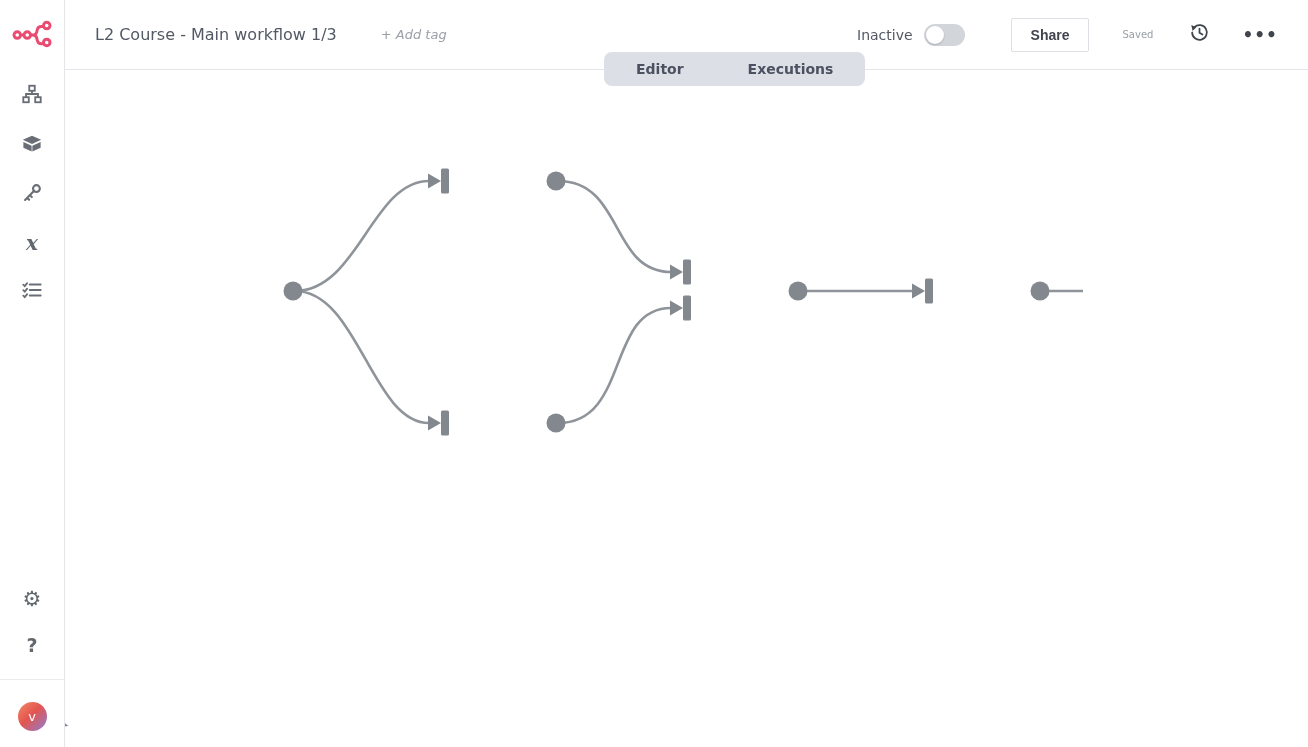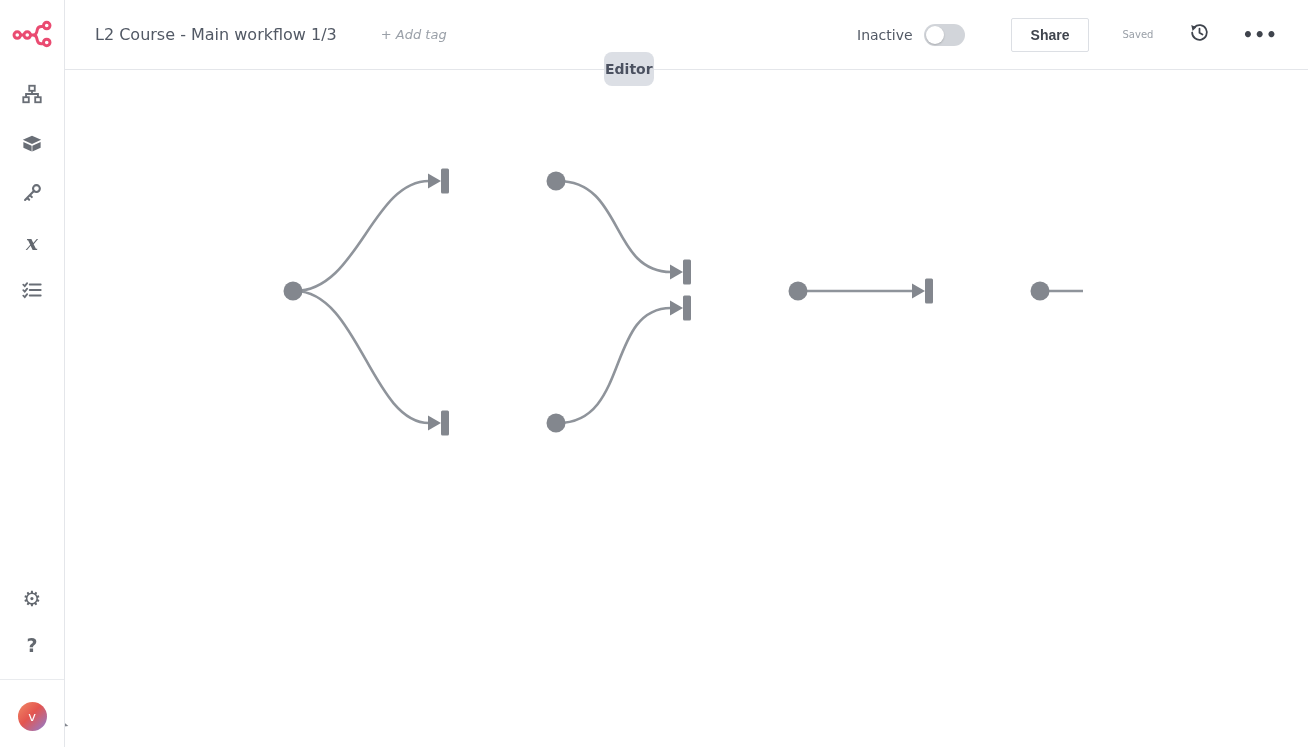--- a/index.html
+++ b/index.html
@@ -33,21 +33,21 @@
                  box-shadow:0 1px 2px rgba(0,0,0,.2); }
   .share-btn { margin-left:46px; padding:8px 19px; border:1px solid #dcdfe4; border-radius:2px; background:#fff;
                font-size:14px; font-weight:bold; color:#3f444d; cursor:pointer; }
   .saved { margin-left:33px; font-size:10px; color:#9aa0a8; }
   .history-btn { margin-left:36px; cursor:pointer; display:flex; }
   .dots-btn { margin-left:32px; font-size:17px; font-weight:bold; color:#3f444d; letter-spacing:1px; cursor:pointer; }
 
   
   .tabs { position:absolute; left:604px; top:52px; height:34px; background:#dcdfe5; border-radius:8px;
           display:flex; align-items:stretch; z-index:15; overflow:hidden; }
-  .tab { display:flex; align-items:center; padding:0 1px; font-size:14px; font-weight:bold; color:#70768' ; cursor:pointer; }
+  .tab { display:flex; align-items:center; padding:0 32px; font-size:14px; font-weight:bold; color:#70768' ; cursor:pointer; }
   .tab-inactive { color:#70768a; }
   .tab-active { background:#fff; border-radius:8px; color:#3f444d; }
 
   /* ---------- canvas ---------- */
   .canvas { position:absolute; left:65px; top:70px; width:1243px; height:677px; background:#f2f3f5;
             background-image:radial-gradient(circle,#d4d7db 1.3px,transparent 1.4px); background-size:20px 20px; }
   .wires { position:absolute; left:0; top:0; }
 
   .node { position:absolute; width:108px; height:105px; background:#fff; border:2px solid #989ca3; border-radius:8px;
           display:flex; align-items:center; justify-content:center; cursor:pointer; }
@@ -167,20 +167,21 @@
       </span>
     </span>
     <span class="dots-btn">
       <span>•••</span>
     </span>
   </div>
 </div>
 
 <div class="tabs">
   <div class="tab tab-active">Editor</div>
+  <div class="tab tab-inactive">Executions</div>
 </div>
 
 <div class="collapse-btn">
   <span style="font-size:15px; font-weight:bold;">›</span>
 </div>
 
 <div class="canvas">
 
   
   <svg class="wires" width="1243" height="677" viewBox="0 0 1243 677">

